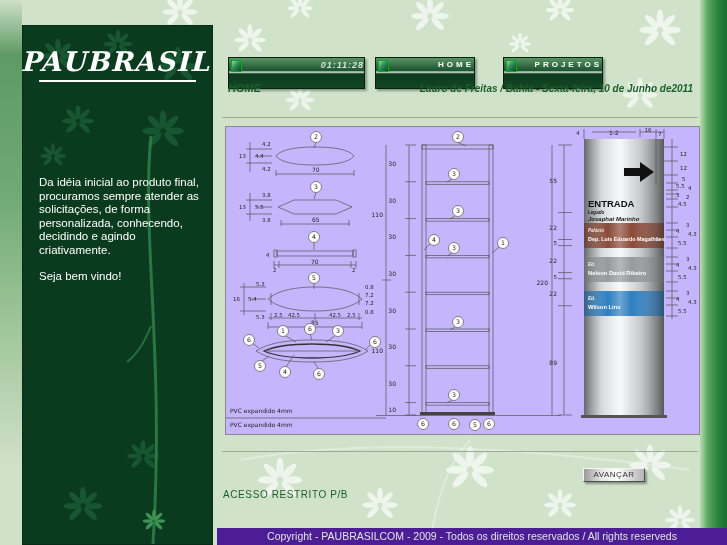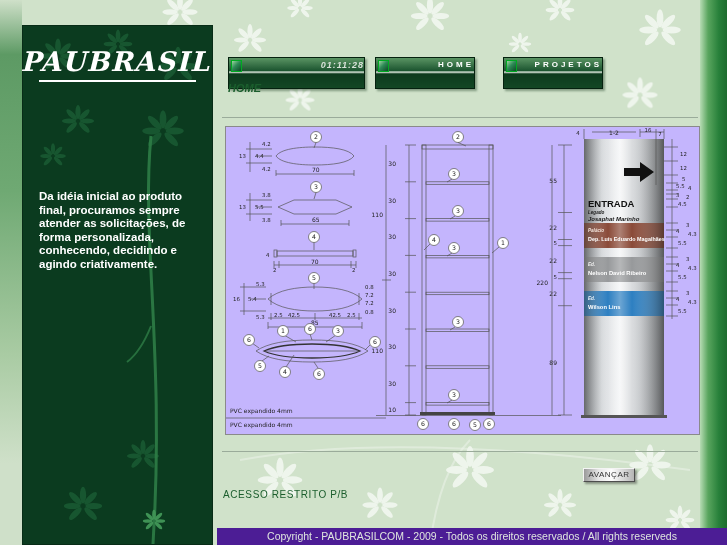--- a/index.html
+++ b/index.html
@@ -14,36 +14,36 @@
   .sidebar{position:absolute;left:22px;top:25px;width:191px;height:520px;
       background:#0b3b1f;border:1px solid #082c17;box-sizing:border-box;}
   .sidebar svg.deco{position:absolute;left:0;top:0;}
   .logo{position:relative;text-align:center;padding-top:20px;z-index:2;}
   .logo-title{color:#fff;font-family:"DejaVu Serif",serif;font-style:italic;font-weight:bold;
       font-size:27px;letter-spacing:1px;transform:skewX(-3deg);}
   .logo-rule{height:2px;background:#fff;margin:3px 16px 4px 16px;}
   .logo-sub{color:#fff;font-size:8.5px;letter-spacing:6px;padding-left:6px;}
   .side-copy{position:absolute;left:0;top:150px;right:0;z-index:2;padding:0 10px 0 16px;
       color:#fff;font-size:11.5px;line-height:13.5px;}
-  .side-copy p{margin:14px 0 13px 0;font-weight:bold;}
+  .side-copy p{margin:0 0 13px 0;}
   
   .navbtn{position:absolute;top:57px;height:32px;box-sizing:border-box;border:1px solid #05210f;
       background:linear-gradient(to bottom,#5a9463 0%,#1c5530 42%,#dfe9df 47%,#0d3a1d 53%,#134724 100%);
       box-shadow:2px 2px 2px rgba(40,70,45,.45);color:#fff;font-size:8px;font-weight:bold;
       letter-spacing:3px;text-align:right;line-height:14px;cursor:pointer;}
   .navbtn .nicon{position:absolute;left:2px;top:2px;width:9px;height:10px;
       background:linear-gradient(135deg,#9fd6a0 0%,#2e8b57 45%,#0c4a24 100%);border:1px solid #0a2; }
   .clock-text{font-style:italic;font-weight:bold;color:#d9e2d9;letter-spacing:1px;font-size:9px;}
   .crumb{position:absolute;left:228px;top:82px;color:#1b5e2d;font-weight:bold;font-style:italic;font-size:11px;}
   .dateline{position:absolute;right:34px;top:83px;color:#1b5e2d;font-weight:bold;font-style:italic;font-size:10px;}
   .hr1{position:absolute;left:222px;top:117px;width:476px;height:1px;background:#9aab9a;}
   .hr2{position:absolute;left:222px;top:451px;width:476px;height:1px;background:#9aab9a;}
   .drawbox{position:absolute;left:225px;top:126px;width:473px;height:307px;background:#c4b5fd;
       border:1px solid #8a8a8a;}
-  .btn-adv{position:absolute;left:583px;top:468px;width:52px;height:14px;box-sizing:border-box;
+  .btn-adv{position:absolute;left:583px;top:468px;width:62px;height:14px;box-sizing:border-box;
       background:linear-gradient(to right,#9a9a9a 0%,#e8e8e8 30%,#fdfdfd 55%,#b5b5b5 100%);
       border:1px solid;border-color:#f4f4f4 #4d4d4d #4d4d4d #f4f4f4;box-shadow:2px 2px 2px rgba(0,0,0,.35);
       color:#333;font-size:8px;text-align:center;line-height:12px;letter-spacing:.5px;cursor:pointer;}
   .restricted{position:absolute;left:223px;top:489px;color:#1b5e2d;font-weight:normal;font-size:10px;
       letter-spacing:.6px;cursor:pointer;}
   .footer{position:absolute;left:217px;right:0;top:528px;height:31px;background:#4c1d95;
       color:#dfe5df;font-size:10.5px;line-height:17px;text-align:center;}
   
   .dl{stroke:#555;stroke-width:.7;fill:none;}
   .dlb{stroke:#333;stroke-width:1.3;fill:none;}
@@ -108,37 +108,39 @@
       <path d="M128,110 C118,210 142,330 130,518" stroke="#2e7d46" stroke-width="3" fill="none" opacity="0.9"></path>
       <path d="M128,300 C120,320 112,330 104,336" stroke="#2e7d46" stroke-width="2" fill="none" opacity="0.8"></path>
       <use href="#leafc" transform="translate(131,495) scale(0.7)" fill="#3f9255"></use>
     </svg>
     <div class="logo">
       <div class="logo-title">PAUBRASIL</div>
       <div class="logo-rule"></div>
     </div>
     <div class="side-copy">
       <p>Da idéia inicial ao produto final, procuramos sempre atender as solicitações, de forma personalizada, conhecendo, decidindo e agindo criativamente.</p>
+      <p>Seja bem vindo!</p>
     </div>
   </aside>
 
   <div class="navbtn" style="left:228px;width:137px;">
     <span class="nicon"></span>
     <span class="clock-text">01:11:28</span>
   </div>
   <div class="navbtn" style="left:375px;width:100px;">
     <span class="nicon"></span>
     <span>HOME</span>
   </div>
   <div class="navbtn" style="left:483px;width:100px;margin-left:20px;">
     <span class="nicon"></span>
     <span>PROJETOS</span>
   </div>
 
   <div class="crumb">HOME</div>
+  <div class="dateline">Lauro de Freitas / Bahia - Sexta-feira, 10 de Junho de2011</div>
   <div class="hr1"></div>
 
   <div class="drawbox">
     <svg width="473" height="306" viewBox="0 0 473 306">
       <defs>
         <linearGradient id="cyl" x1="0" y1="0" x2="1" y2="0">
           <stop offset="0" stop-color="#8f9499"></stop>
             <stop offset=".22" stop-color="#d8dbde"></stop>
           <stop offset=".45" stop-color="#f4f5f6"></stop>
             <stop offset=".7" stop-color="#c8cbce"></stop>

